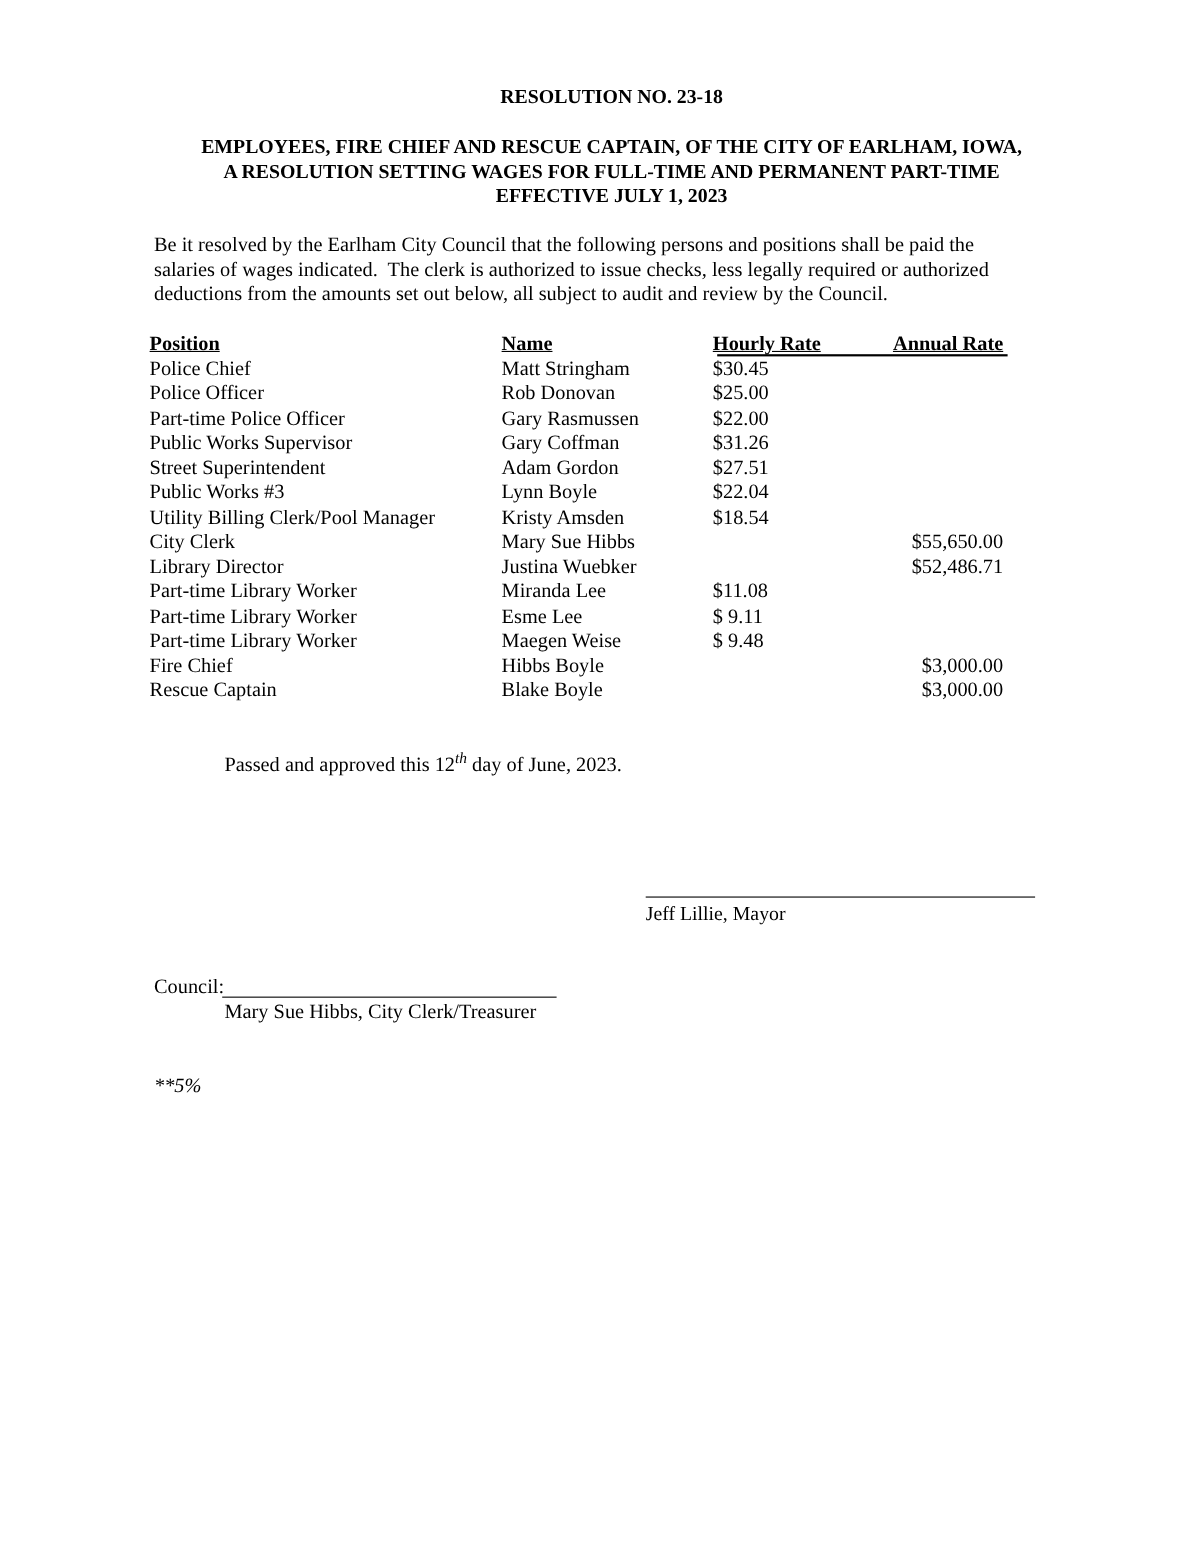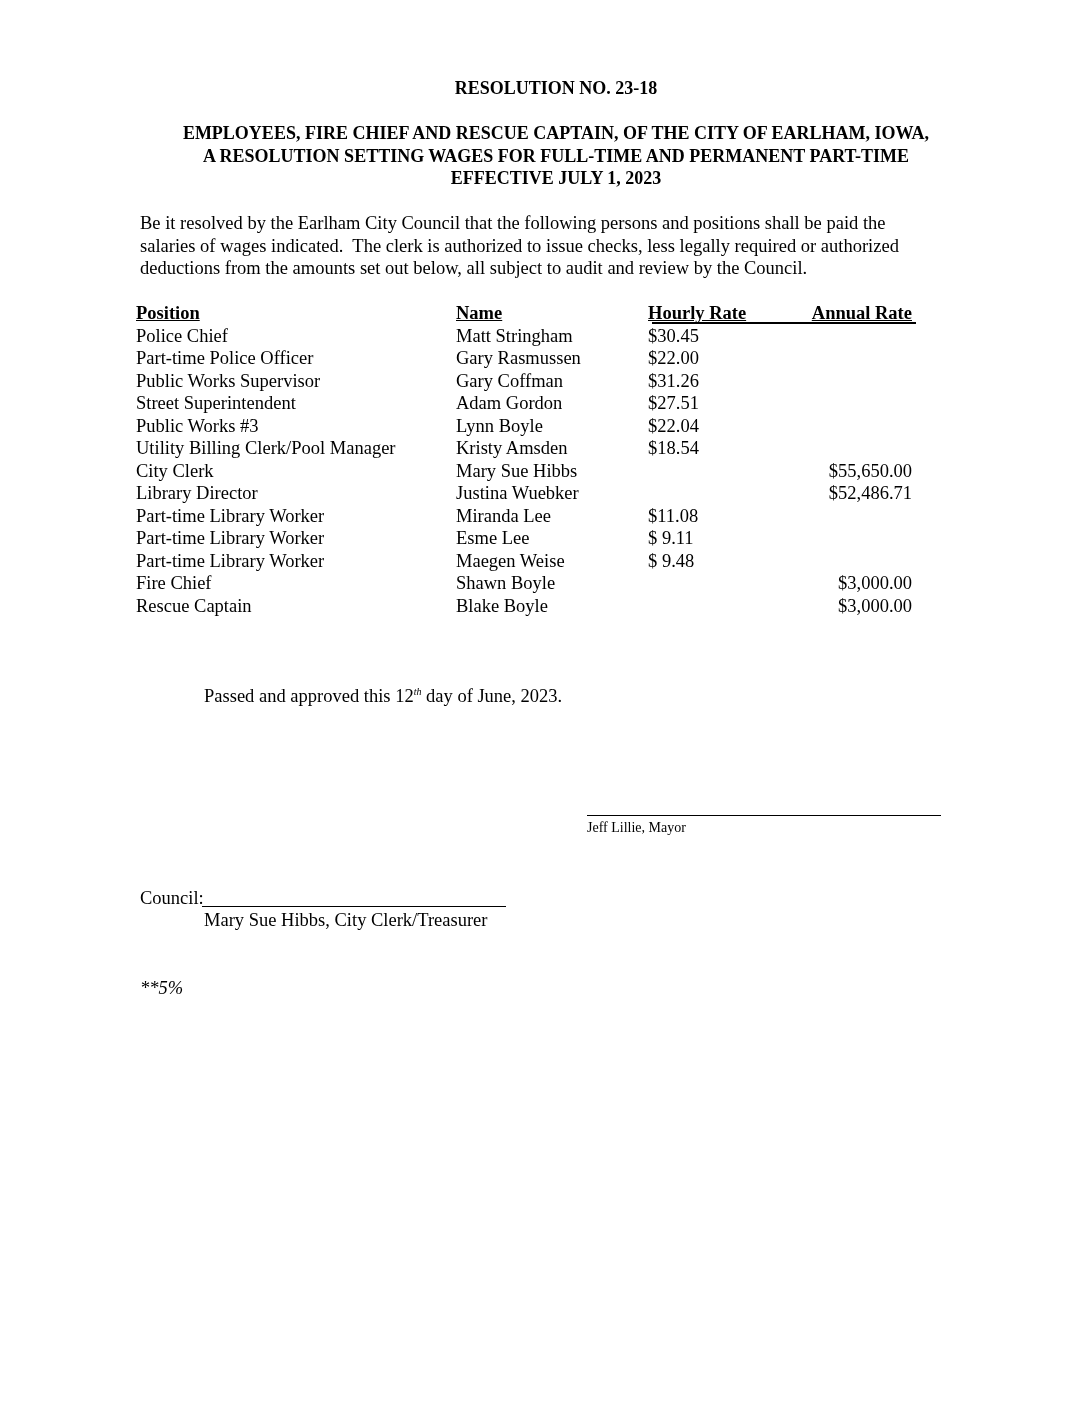--- a/index.html
+++ b/index.html
@@ -82,38 +82,38 @@
       height: 1.5px;
       background: #000;
     }
     .passed {
       position: absolute;
       top: 686px;
       left: 192px;
       font-size: 18.5px;
     }
     .passed sup {
-      font-size: 10px;
+      font-size: 14px;
       vertical-align: 7px;
       line-height: 0;
       font-style: italic;
     }
     .sig-line-mayor {
       position: absolute;
       top: 815px;
       left: 575px;
       width: 354px;
       height: 1px;
       background: #000;
     }
     .mayor-name {
       position: absolute;
       top: 820px;
       left: 575px;
-      font-size: 14px;
+      font-size: 18px;
     }
     .attest-label {
       position: absolute;
       top: 888px;
       left: 128px;
       font-size: 18.5px;
     }
     .sig-line-attest {
       position: absolute;
       top: 906px;
@@ -167,20 +167,26 @@
       </tr>
     </thead>
     <tbody id="wage-rows">
         <tr>
           <td class="col-pos" style="white-space: pre;">Police Chief</td>
           <td class="col-name" style="white-space: pre;">Matt Stringham</td>
           <td class="col-hourly" style="white-space: pre;">$30.45</td>
           <td class="col-annual" style="white-space: pre;"></td>
         </tr>
         <tr>
+          <td class="col-pos" style="white-space: pre;">Police Officer</td>
+          <td class="col-name" style="white-space: pre;">Rob Donovan</td>
+          <td class="col-hourly" style="white-space: pre;">$25.00</td>
+          <td class="col-annual" style="white-space: pre;"></td>
+        </tr>
+        <tr>
           <td class="col-pos" style="white-space: pre;">Part-time Police Officer</td>
           <td class="col-name" style="white-space: pre;">Gary Rasmussen</td>
           <td class="col-hourly" style="white-space: pre;">$22.00</td>
           <td class="col-annual" style="white-space: pre;"></td>
         </tr>
         <tr>
           <td class="col-pos" style="white-space: pre;">Public Works Supervisor</td>
           <td class="col-name" style="white-space: pre;">Gary Coffman</td>
           <td class="col-hourly" style="white-space: pre;">$31.26</td>
           <td class="col-annual" style="white-space: pre;"></td>
@@ -228,21 +234,21 @@
           <td class="col-annual" style="white-space: pre;"></td>
         </tr>
         <tr>
           <td class="col-pos" style="white-space: pre;">Part-time Library Worker</td>
           <td class="col-name" style="white-space: pre;">Maegen Weise</td>
           <td class="col-hourly" style="white-space: pre;">$ 9.48</td>
           <td class="col-annual" style="white-space: pre;"></td>
         </tr>
         <tr>
           <td class="col-pos" style="white-space: pre;">Fire Chief</td>
-          <td class="col-name" style="white-space: pre;">Shawn Boyle</td>
+          <td class="col-name" style="white-space: pre;">Hibbs Boyle</td>
           <td class="col-hourly" style="white-space: pre;"></td>
           <td class="col-annual" style="white-space: pre;">$3,000.00</td>
         </tr>
         <tr>
           <td class="col-pos" style="white-space: pre;">Rescue Captain</td>
           <td class="col-name" style="white-space: pre;">Blake Boyle</td>
           <td class="col-hourly" style="white-space: pre;"></td>
           <td class="col-annual" style="white-space: pre;">$3,000.00</td>
         </tr>
       </tbody>

